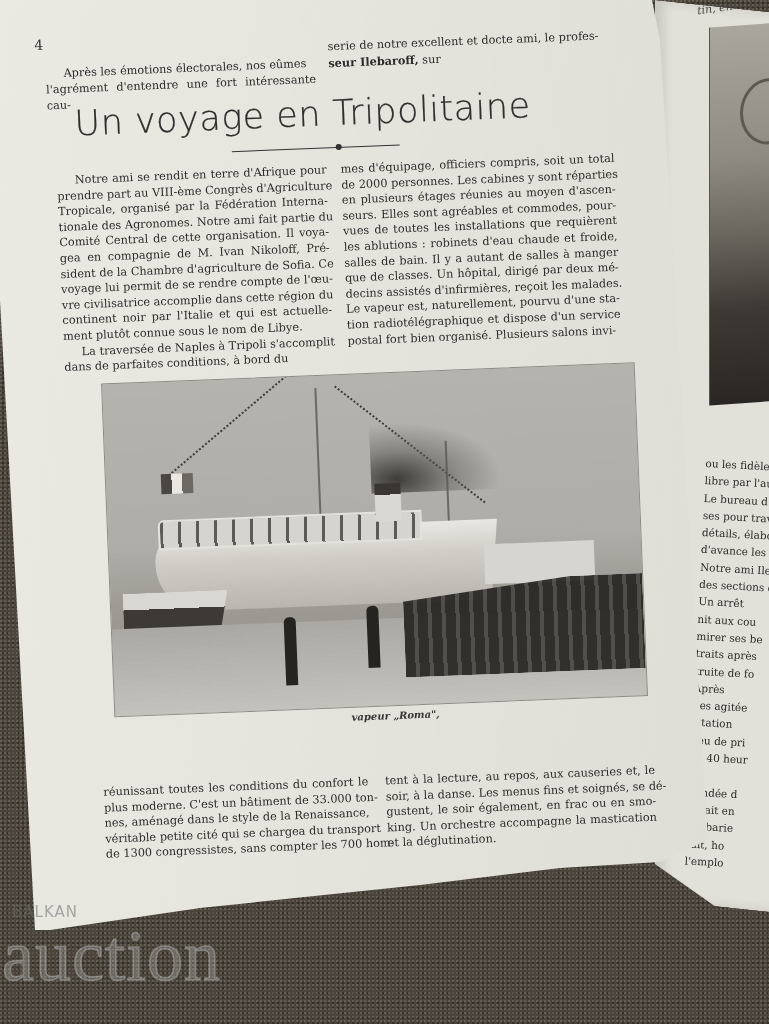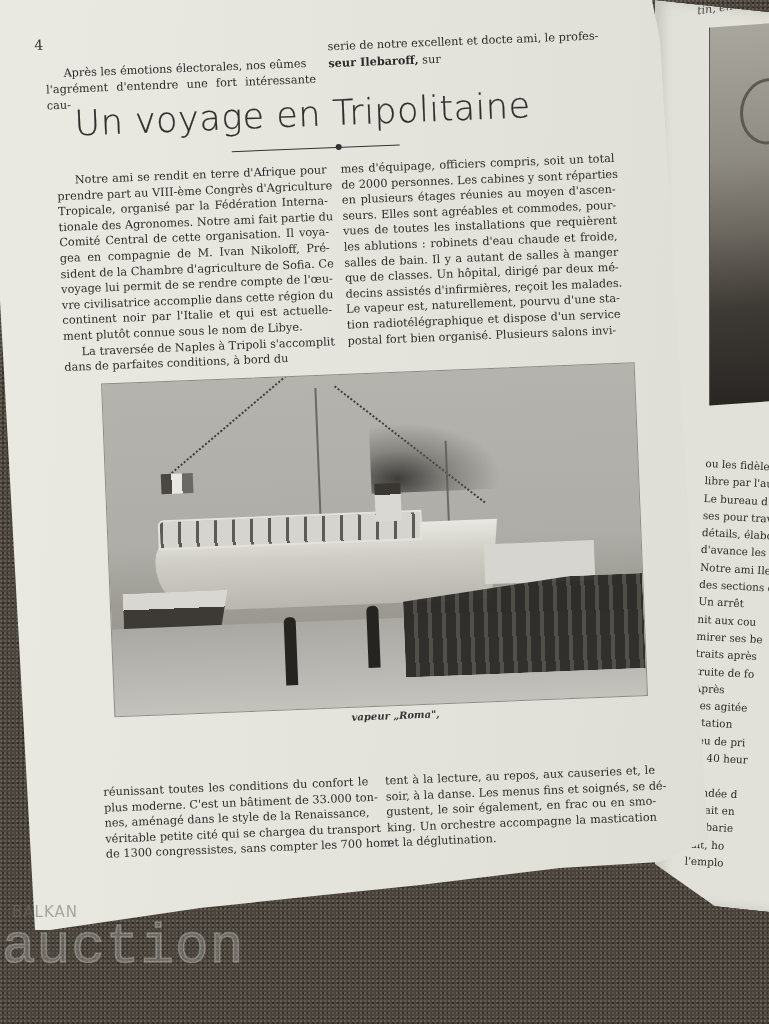--- a/index.html
+++ b/index.html
@@ -140,21 +140,21 @@
       position: absolute; left: 325px; top: 723px; font-size: 10px; font-style: italic; font-weight: bold;
       color: #333;
     }
     .watermark-small {
       position: absolute; left: 12px; top: 903px;
       font-family: "DejaVu Sans", sans-serif; font-size: 15px; letter-spacing: 1px;
       color: rgba(110,110,110,0.55);
     }
     .watermark-big {
       position: absolute; left: 2px; top: 915px;
-      font-family: Liberation Mono, monospace; font-size: 56px; font-weight: 300; letter-spacing: 1px;
+      font-family: Liberation Serif, serif; font-size: 72px; font-weight: 300; letter-spacing: 1px;
       color: rgba(200,200,200,0.28);
       -webkit-text-stroke: 1.5px rgba(210,210,210,0.35);
     }
   </style>
 </head>
 <body>
 
 <div class="right-page"></div>
 <div class="right-top">tin, en</div>
 <div class="right-photo">

